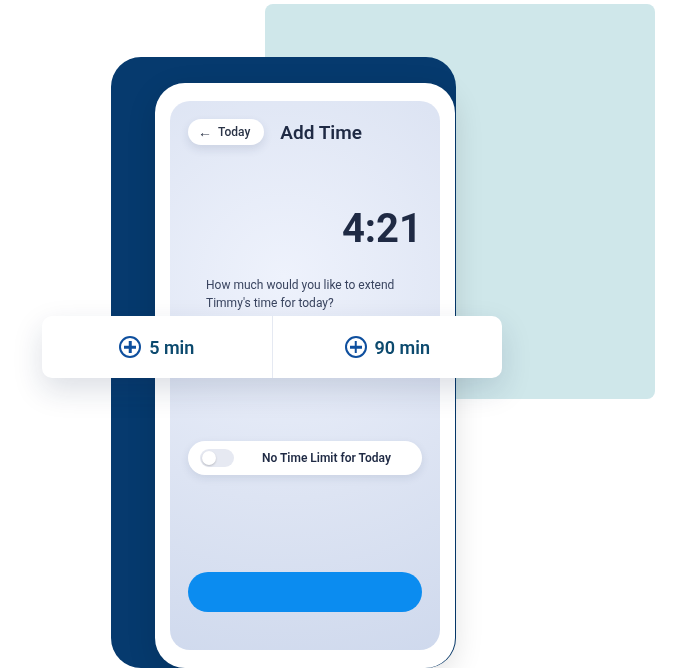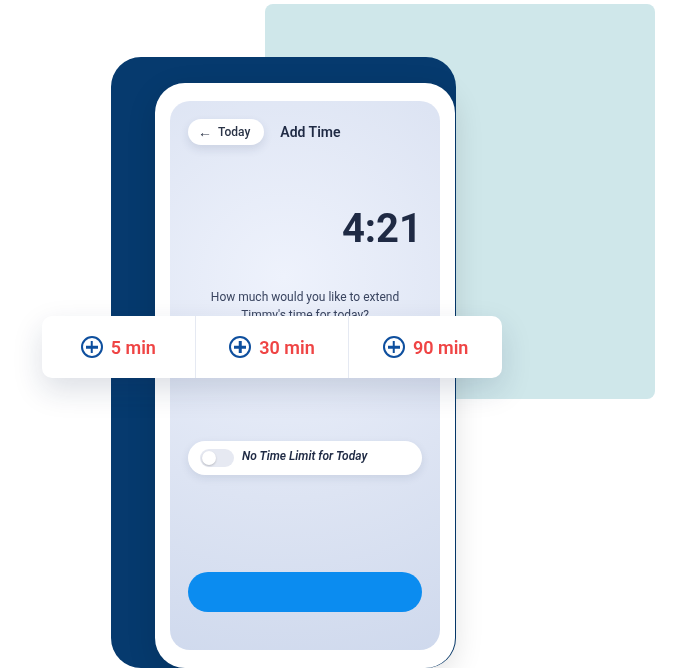--- a/index.html
+++ b/index.html
@@ -66,51 +66,51 @@
     font-weight: 500;
     color: #2a3346;
     box-shadow: 0 4px 10px rgba(30,50,90,0.12);
     cursor: pointer;
   }
   .back-btn .arrow {
     font-size: 14px;
     line-height: 1;
   }
   .title {
-    font-size: 14px;
+    font-size: 19px;
     font-weight: 600;
     color: #1f2a44;
   }
   .time-display {
     margin-top: 60px;
     text-align: right;
     font-size: 40px;
     font-weight: 700;
     color: #1f2a44;
   }
   .prompt {
-    margin-top: 36px;
-    text-align: center;
+    margin-top: 24px;
+    text-align: left;
     font-size: 12px;
     line-height: 1.5;
     color: #3a4560;
     padding: 0 18px;
   }
   .toggle-row {
     position: absolute;
     left: 18px;
     right: 18px;
     top: 340px;
     background: #fff;
     border-radius: 999px;
     padding: 8px 12px;
     display: flex;
-    gap: 8px;
+    align-items: center;
+    gap: 28px;
     box-shadow: 0 3px 8px rgba(30,50,90,0.10);
-    font-style: italic;
   }
   .toggle {
     width: 34px;
     height: 18px;
     border-radius: 999px;
     background: #e6e9f2;
     position: relative;
     cursor: pointer;
     flex-shrink: 0;
   }
@@ -151,21 +151,21 @@
     display: flex;
     align-items: stretch;
   }
   .option {
     flex: 1;
     display: flex;
     align-items: center;
     justify-content: center;
     gap: 8px;
     cursor: pointer;
-    color: #ef4444;
+    color: #0c4a6e;
     font-size: 18px;
     font-weight: 600;
   }
   .option + .option {
     border-left: 1px solid #e5e9f2;
   }
   .plus-icon {
     width: 22px;
     height: 22px;
     border: 2.5px solid #0e4f9e;
@@ -223,19 +223,15 @@
   </div>
 </div>
 
 <div class="options-bar">
   <div class="option">
     <span class="plus-icon"></span>
     <span>5 min</span>
   </div>
   <div class="option">
     <span class="plus-icon"></span>
-    <span>30 min</span>
-  </div>
-  <div class="option">
-    <span class="plus-icon"></span>
     <span>90 min</span>
   </div>
 </div>
 
 </body></html>

